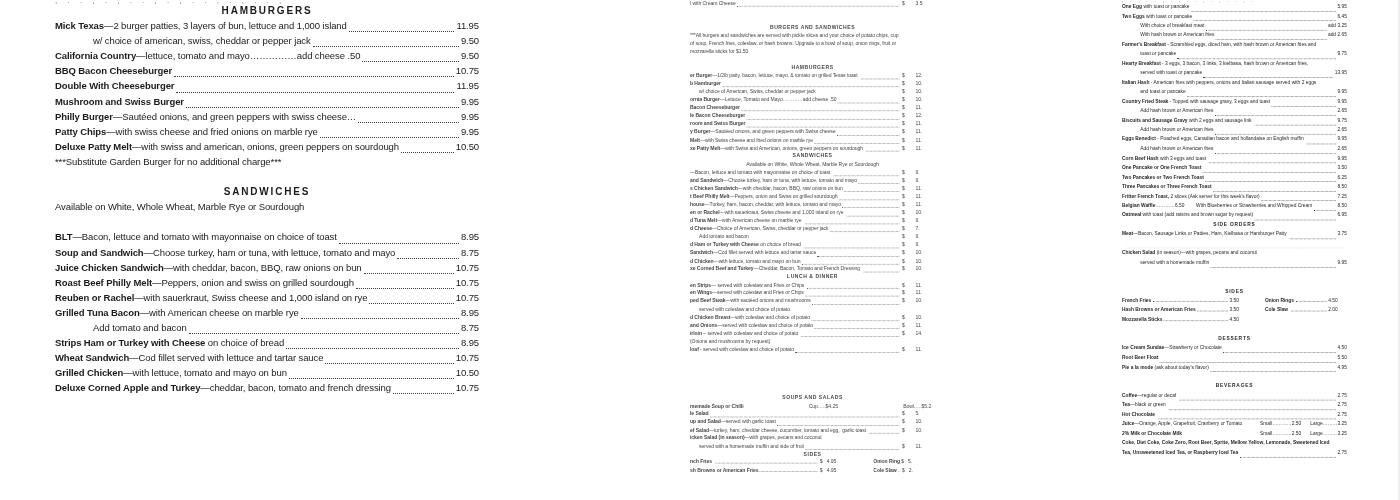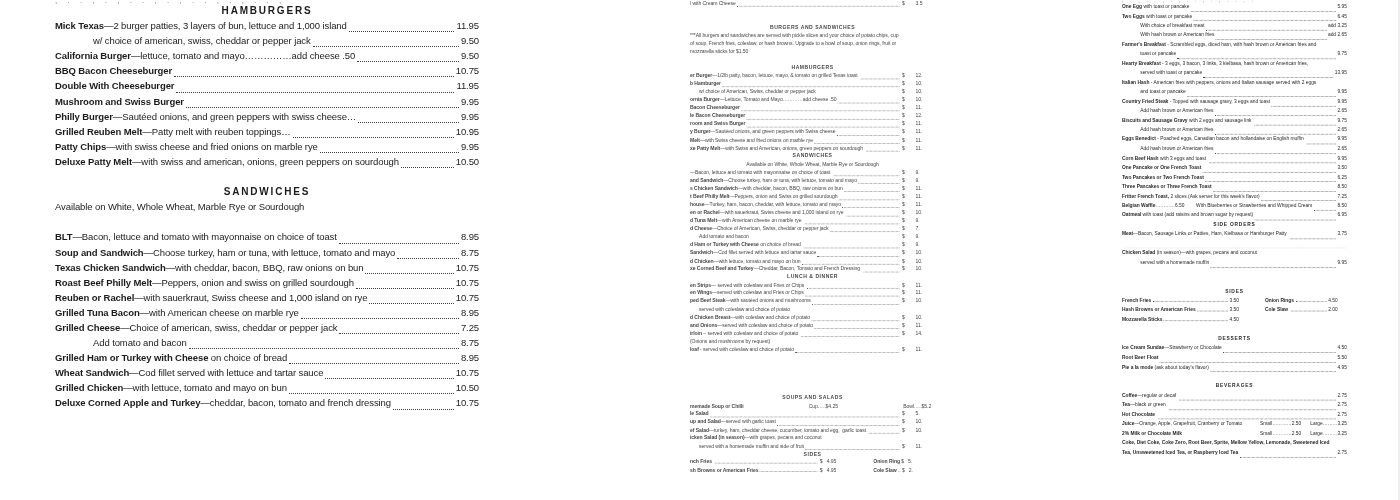--- a/index.html
+++ b/index.html
@@ -48,41 +48,40 @@
 </style>
 </head>
 <body>
 
 <div>
   <div class="panel panel-left">
       <div class="row partial"><span class="fragtext">, . . , . , . . , . , . . , . , . . ,</span></div>
       <div class="row header"><span>HAMBURGERS</span></div>
       <div class="row item"><span class="b">Mick Texas</span><span>—2 burger patties, 3 layers of bun, lettuce and 1,000 island</span><span class="lead"></span><span class="price">11.95</span></div>
       <div class="row item ind1"><span>w/ choice of american, swiss, cheddar or pepper jack</span><span class="lead"></span><span class="price">9.50</span></div>
-      <div class="row item"><span class="b">California Burger</span><span>—lettuce, tomato and mayo</span><span class="dots">……………</span><span>add cheese .50</span><span class="lead"></span><span class="price">9.50</span></div>
+      <div class="row item"><span class="b">California Country</span><span>—lettuce, tomato and mayo</span><span class="dots">……………</span><span>add cheese .50</span><span class="lead"></span><span class="price">9.50</span></div>
       <div class="row item"><span class="b">BBQ Bacon Cheeseburger</span><span class="lead"></span><span class="price">10.75</span></div>
       <div class="row item"><span class="b">Double With Cheeseburger</span><span class="lead"></span><span class="price">11.95</span></div>
       <div class="row item"><span class="b">Mushroom and Swiss Burger</span><span class="lead"></span><span class="price">9.95</span></div>
       <div class="row item"><span class="b">Philly Burger</span><span>—Sautéed onions, and green peppers with swiss cheese…</span><span class="lead"></span><span class="price">9.95</span></div>
-      <div class="row item"><span class="b">Grilled Reuben Melt</span><span>—Patty melt with reuben toppings…</span><span class="lead"></span><span class="price">10.95</span></div>
       <div class="row item"><span class="b">Patty Chips</span><span>—with swiss cheese and fried onions on marble rye</span><span class="lead"></span><span class="price">9.95</span></div>
       <div class="row item"><span class="b">Deluxe Patty Melt</span><span>—with swiss and american, onions, green peppers on sourdough</span><span class="lead"></span><span class="price">10.50</span></div>
+      <div class="row item"><span>***Substitute Garden Burger for no additional charge***</span></div>
       <div class="row gap" style="height: calc(var(--lh) * 1);"></div>
       <div class="row header"><span>SANDWICHES</span></div>
       <div class="row item"><span>Available on White, Whole Wheat, Marble Rye or Sourdough</span></div>
       <div class="row gap" style="height: calc(var(--lh) * 1);"></div>
       <div class="row item"><span class="b">BLT</span><span>—Bacon, lettuce and tomato with mayonnaise on choice of toast</span><span class="lead"></span><span class="price">8.95</span></div>
       <div class="row item"><span class="b">Soup and Sandwich</span><span>—Choose turkey, ham or tuna, with lettuce, tomato and mayo</span><span class="lead"></span><span class="price">8.75</span></div>
-      <div class="row item"><span class="b">Texas Chicken Sandwich</span><span>—with cheddar, bacon, BBQ, raw onions on bun</span><span class="lead"></span><span class="price">10.75</span></div>
+      <div class="row item"><span class="b">Juice Chicken Sandwich</span><span>—with cheddar, bacon, BBQ, raw onions on bun</span><span class="lead"></span><span class="price">10.75</span></div>
       <div class="row item"><span class="b">Roast Beef Philly Melt</span><span>—Peppers, onion and swiss on grilled sourdough</span><span class="lead"></span><span class="price">10.75</span></div>
       <div class="row item"><span class="b">Reuben or Rachel</span><span>—with sauerkraut, Swiss cheese and 1,000 island on rye</span><span class="lead"></span><span class="price">10.75</span></div>
       <div class="row item"><span class="b">Grilled Tuna Bacon</span><span>—with American cheese on marble rye</span><span class="lead"></span><span class="price">8.95</span></div>
-      <div class="row item"><span class="b">Grilled Cheese</span><span>—Choice of american, swiss, cheddar or pepper jack</span><span class="lead"></span><span class="price">7.25</span></div>
       <div class="row item ind1"><span>Add tomato and bacon</span><span class="lead"></span><span class="price">8.75</span></div>
-      <div class="row item"><span class="b">Grilled Ham or Turkey with Cheese</span><span> on choice of bread</span><span class="lead"></span><span class="price">8.95</span></div>
+      <div class="row item"><span class="b">Strips Ham or Turkey with Cheese</span><span> on choice of bread</span><span class="lead"></span><span class="price">8.95</span></div>
       <div class="row item"><span class="b">Wheat Sandwich</span><span>—Cod fillet served with lettuce and tartar sauce</span><span class="lead"></span><span class="price">10.75</span></div>
       <div class="row item"><span class="b">Grilled Chicken</span><span>—with lettuce, tomato and mayo on bun</span><span class="lead"></span><span class="price">10.50</span></div>
       <div class="row item"><span class="b">Deluxe Corned Apple and Turkey</span><span>—cheddar, bacon, tomato and french dressing</span><span class="lead"></span><span class="price">10.75</span></div>
     </div>
   <div class="panel panel-mid">
       <div class="row item"><span>l with Cream Cheese</span><span class="lead"></span><span class="money"><span class="cur">$</span><span class="amt">3.5</span></span></div>
       <div class="row gap" style="height: calc(var(--lh) * 2);"></div>
       <div class="row header"><span>BURGERS AND SANDWICHES</span></div>
       <div class="row item"><span>***All burgers and sandwiches are served with pickle slices and your choice of potato chips, cup</span></div>
       <div class="row item"><span>of soup, French fries, coleslaw, or hash browns. Upgrade to a bowl of soup, onion rings, fruit or</span></div>

